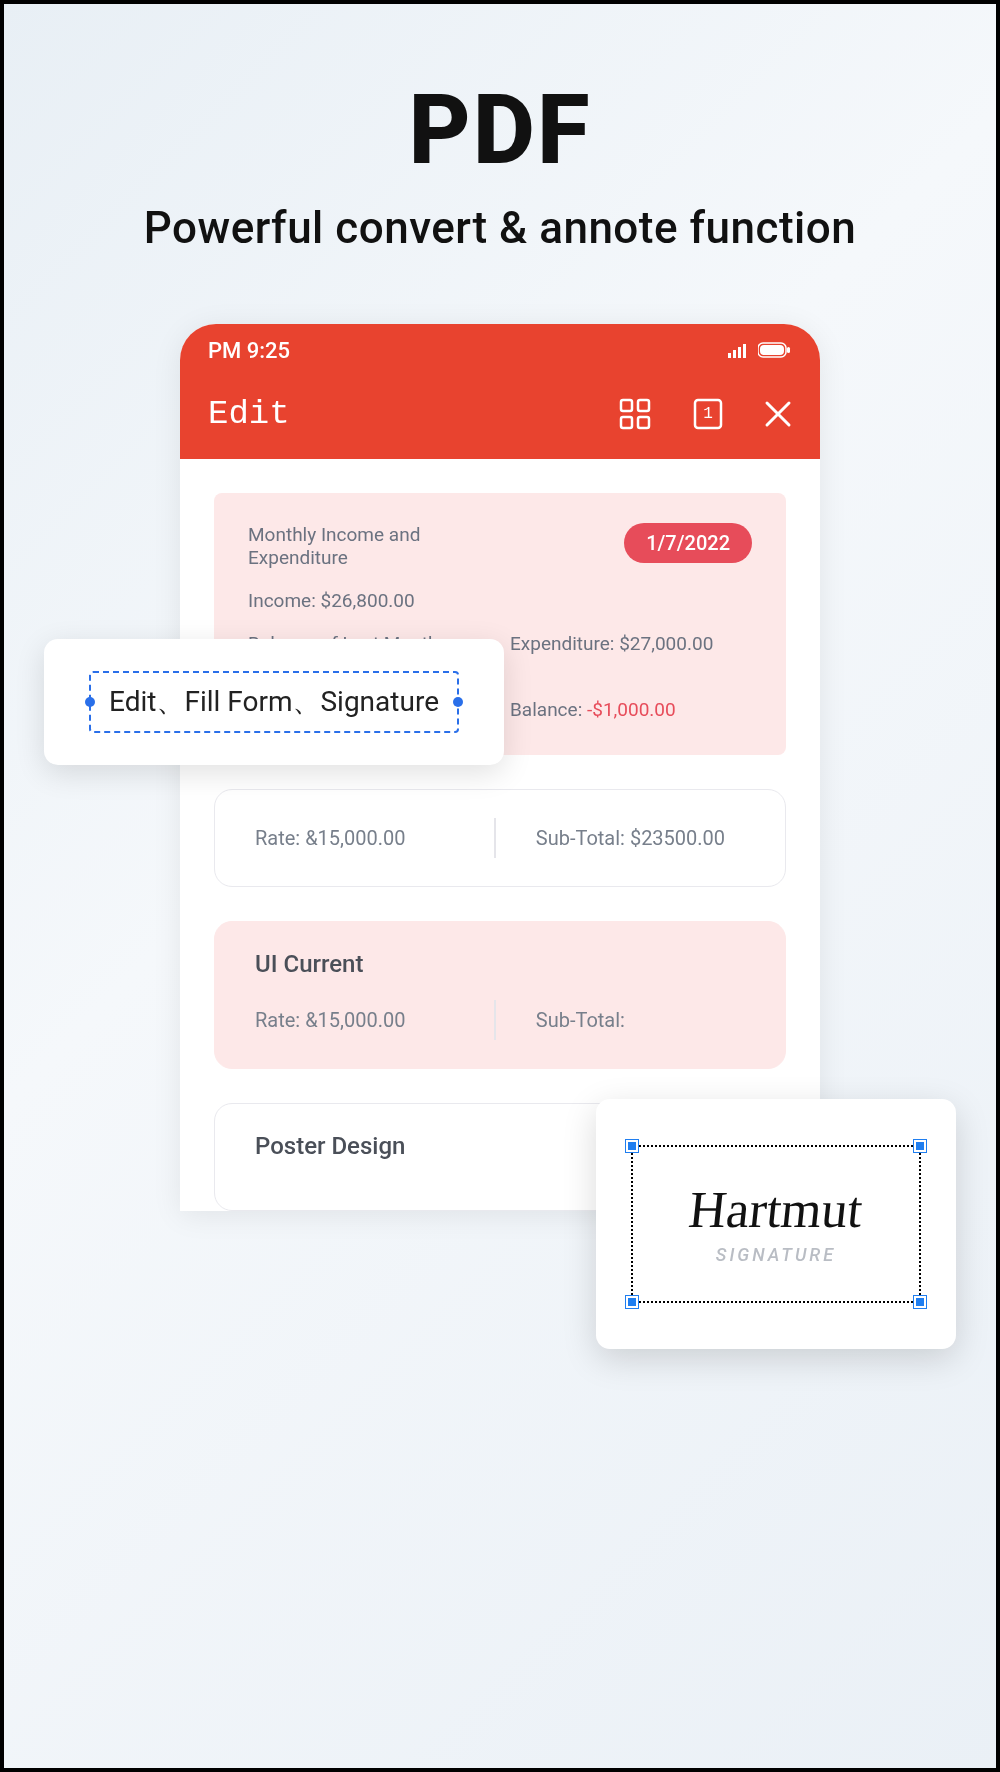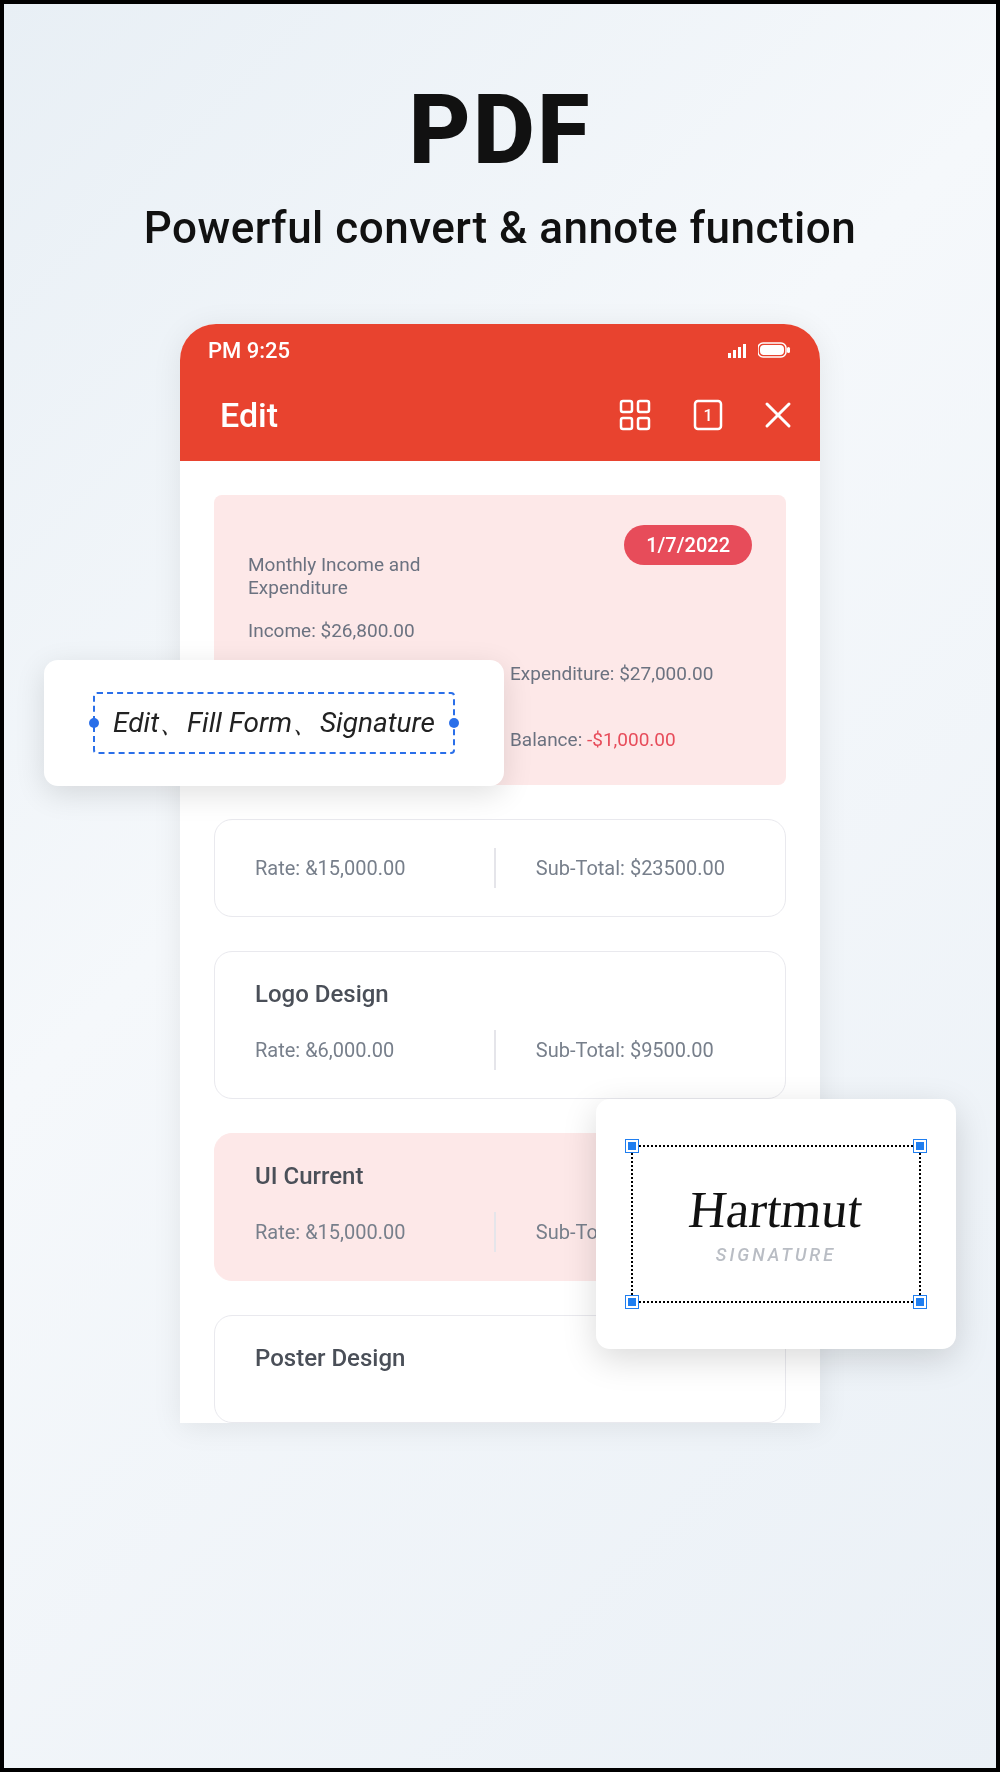--- a/index.html
+++ b/index.html
@@ -43,41 +43,42 @@
     display: flex;
     justify-content: space-between;
     align-items: center;
     font-size: 22px;
     font-weight: 500;
   }
   .statusbar .right { display: flex; align-items: center; gap: 8px; }
   .appbar {
     background: #e8432f;
     color: #fff;
-    padding: 18px 28px 26px 40px;
+    padding: 18px 28px 26px 28px;
     display: flex;
     align-items: center;
     justify-content: space-between;
+    font-family: Liberation Mono, monospace;
   }
   .appbar .title { font-size: 34px; font-weight: 500; }
   .appbar .actions { display:flex; align-items:center; gap: 40px; }
   .appbar svg { display:block; }
   .content { padding: 34px 34px 0 34px; background: #fff; }
   .summary {
     background: #fde8e8;
     border-radius: 8px;
     padding: 30px 34px 34px 34px;
     display: grid;
     grid-template-columns: 1fr 1fr;
     column-gap: 20px;
     row-gap: 20px;
     color: #6b7280;
     font-size: 19px;
   }
-  .summary .row1l { grid-column:1; grid-row:1;margin-top:28px; }
+  .summary .row1l { grid-column:1; grid-row:1; }
   .summary .row1r { grid-column:2; grid-row:1; text-align:right; }
   .date-badge {
     display:inline-block;
     background: #e74c5a;
     color:#fff;
     padding: 8px 22px;
     border-radius: 999px;
     font-size: 20px;
     font-weight: 500;
   }
@@ -94,30 +95,29 @@
   .card h3 { font-size: 24px; font-weight:500; color:#4a4f58; margin-bottom: 22px; }
   .card .cols { display:flex; align-items:center; }
   .card .cols .left { flex:1; color:#777f8b; font-size:20px; }
   .card .cols .div { width:1.5px; height:40px; background:#e5e5ea; margin:0 30px; }
   .card .cols .right { flex:1; color:#777f8b; font-size:20px; text-align:left; padding-left:10px; }
 
   
   .float-edit {
     position: absolute;
     left: 40px;
-    top: 656px;
+    top: 635px;
     width: 460px;
     height: 126px;
     background:#fff;
     border-radius: 14px;
     box-shadow: 0 8px 30px rgba(0,0,0,0.12);
     display:flex;
     align-items:center;
     justify-content:center;
-    font-style:italic;
   }
   .select-box {
     position: relative;
     border: 2px dashed #2a6fe9;
     border-radius: 4px;
     padding: 10px 18px;
     font-size: 28px;
     color:#222;
     font-weight: 400;
   }
@@ -265,28 +265,20 @@
     </div>
 
     <div class="card">
       <div class="cols">
         <div class="left"><span>Rate:</span> <span>&amp;15,000.00</span></div>
         <div class="div"></div>
         <div class="right"><span>Sub-Total:</span> <span>$23500.00</span></div>
       </div>
     </div>
 
-    <div class="card">
-      <h3>Logo Design</h3>
-      <div class="cols">
-        <div class="left"><span>Rate:</span> <span>&amp;6,000.00</span></div>
-        <div class="div"></div>
-        <div class="right"><span>Sub-Total:</span> <span>$9500.00</span></div>
-      </div>
-    </div>
 
     <div class="card sel">
       <h3>UI Current</h3>
       <div class="cols">
         <div class="left"><span>Rate:</span> <span>&amp;15,000.00</span></div>
         <div class="div"></div>
         <div class="right"><span>Sub-Total:</span> <span></span></div>
       </div>
     </div>
 

